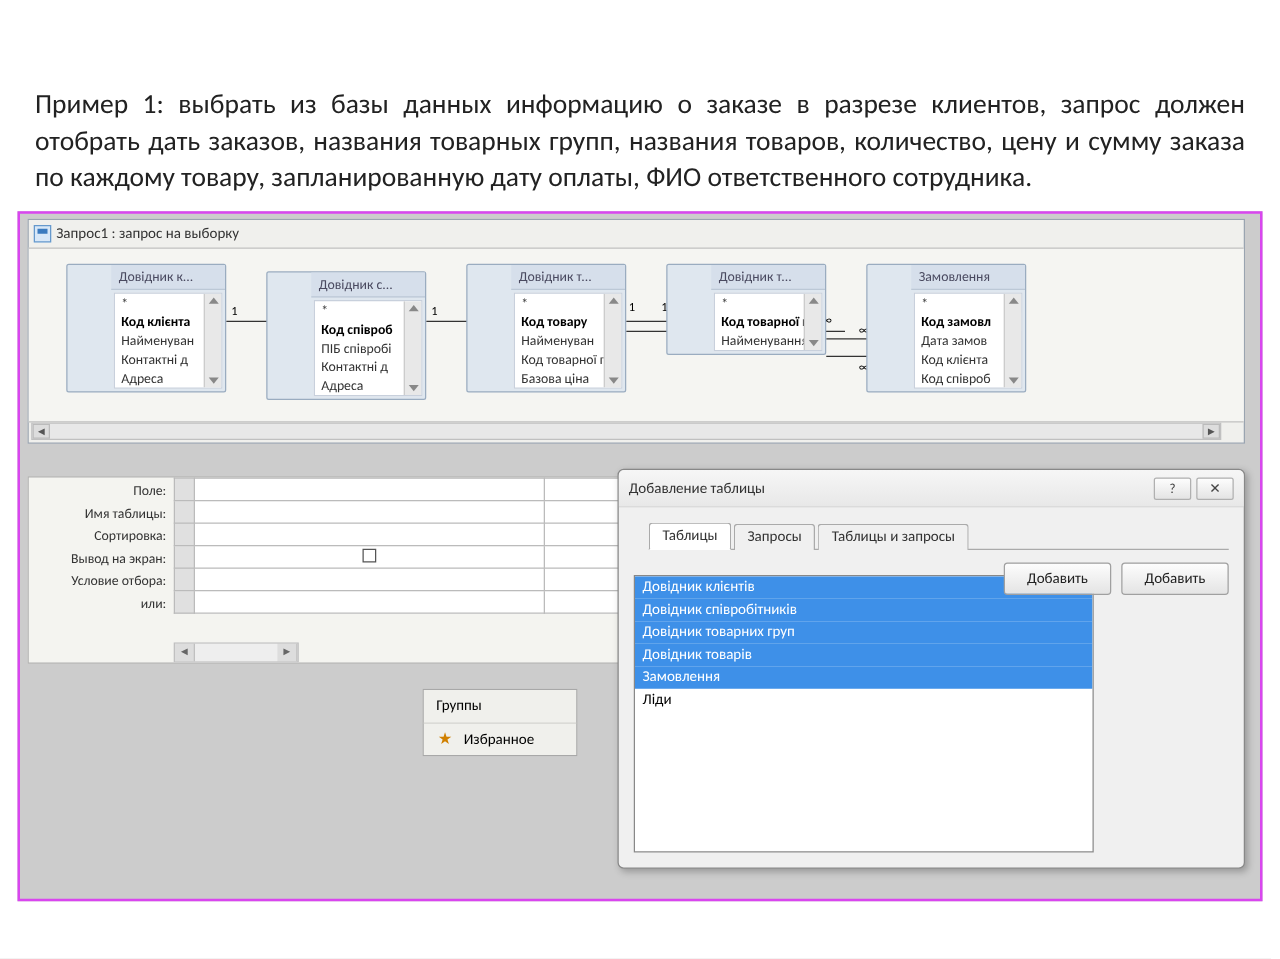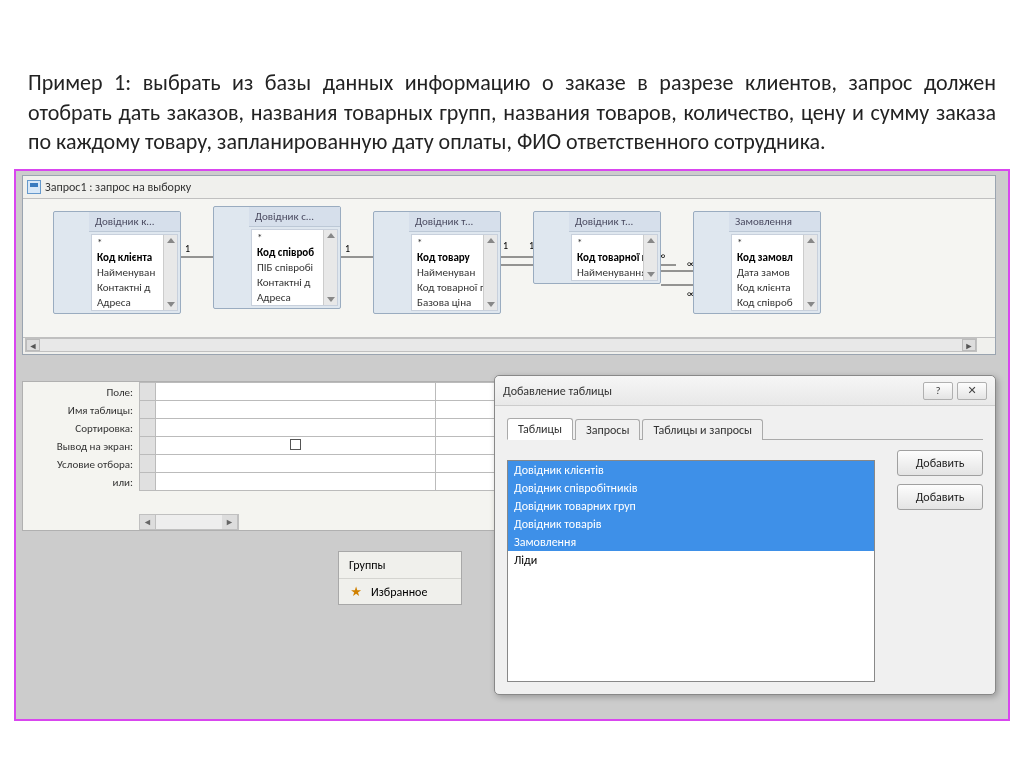--- a/index.html
+++ b/index.html
@@ -51,29 +51,29 @@
 .groups-panel .gp-row:first-child { border-top: none; }
 .star-icon { width: 14px; height: 14px; display: inline-flex; align-items: center; justify-content: center; color: #d08000; font-size: 13px; }
 
 
 .dialog { position: absolute; top: 204px; left: 478px; width: 502px; height: 320px; background: #f0f0f0; border: 1px solid #888; border-radius: 5px; box-shadow: 2px 2px 6px rgba(0,0,0,0.25); }
 .dialog-title { height: 30px; background: linear-gradient(#f6f6f6,#e8e8e8); border-bottom: 1px solid #ccc; border-radius: 5px 5px 0 0; display: flex; align-items: center; padding: 0 8px; font-size: 12px; color: #333; justify-content: space-between; }
 .dialog-title .controls { display: flex; gap: 0; }
 .wbtn { width: 30px; height: 18px; border: 1px solid #b0b0b0; background: linear-gradient(#fdfdfd,#e4e4e4); border-radius: 2px; margin-left: 4px; display: flex; align-items: center; justify-content: center; font-size: 11px; color: #444; }
 
 .dialog-body { position: absolute; top: 30px; bottom: 0; left: 0; right: 0; padding: 10px 12px; }
-.tabs { display: flex; align-items: flex-end; gap: 0; border-bottom: 1px solid #aaa; height: 24px; }
+.tabs { display: flex; align-items: flex-end; gap: 0; border-bottom: 1px solid #aaa; height: 24px; margin-left: 12px; }
 .tabs .tab { padding: 3px 10px; font-size: 12px; border: 1px solid #aaa; border-bottom: none; background: #f0f0f0; margin-right: 2px; position: relative; top: 1px; border-radius: 3px 3px 0 0; color: #333; }
 .tabs .tab.active { background: #fff; border-bottom: 1px solid #fff; }
 
 .listbox { position: absolute; top: 54px; left: 12px; width: 368px; height: 222px; background: #fff; border: 1px solid #888; font-size: 12px; overflow: hidden; }
 .listbox .item { padding: 2px 6px; color: #000; }
 .listbox .item.sel { background: #3e90e8; color: #fff; }
 
-.side-buttons { position: absolute; right: 12px; top: 44px; display: flex; flex-direction: column; gap: 8px; }
+.side-buttons { position: absolute; right: 12px; top: 44px; display: flex; flex-direction: row; gap: 8px; }
 .btn { width: 86px; height: 26px; background: linear-gradient(#fdfdfd,#e4e4e4); border: 1px solid #a0a0a0; border-radius: 3px; font-size: 12px; color: #222; display: flex; align-items: center; justify-content: center; }
 </style>
 </head>
 <body>
 
 <div class="description">Пример 1: выбрать из базы данных информацию о заказе в разрезе клиентов, запрос должен отобрать дать заказов, названия товарных групп, названия товаров, количество, цену и сумму заказа по каждому товару, запланированную дату оплаты, ФИО ответственного сотрудника.</div>
 
 <div class="main-frame">
 
   <div class="query-window">
@@ -104,21 +104,21 @@
         <div class="tablebox-body">
           <div class="star">*</div>
           <div class="pk">Код клієнта</div>
           <div class="fld">Найменуван</div>
           <div class="fld">Контактні д</div>
           <div class="fld">Адреса</div>
           <div class="tablebox-scroll"></div>
         </div>
       </div>
 
-      <div class="tablebox" style="left:190px; top:7px;">
+      <div class="tablebox" style="left:190px; top:18px;">
         <div class="tablebox-title">Довідник с...</div>
         <div class="tablebox-body">
           <div class="star">*</div>
           <div class="pk">Код співроб</div>
           <div class="fld">ПІБ співробі</div>
           <div class="fld">Контактні д</div>
           <div class="fld">Адреса</div>
           <div class="tablebox-scroll"></div>
         </div>
       </div>

